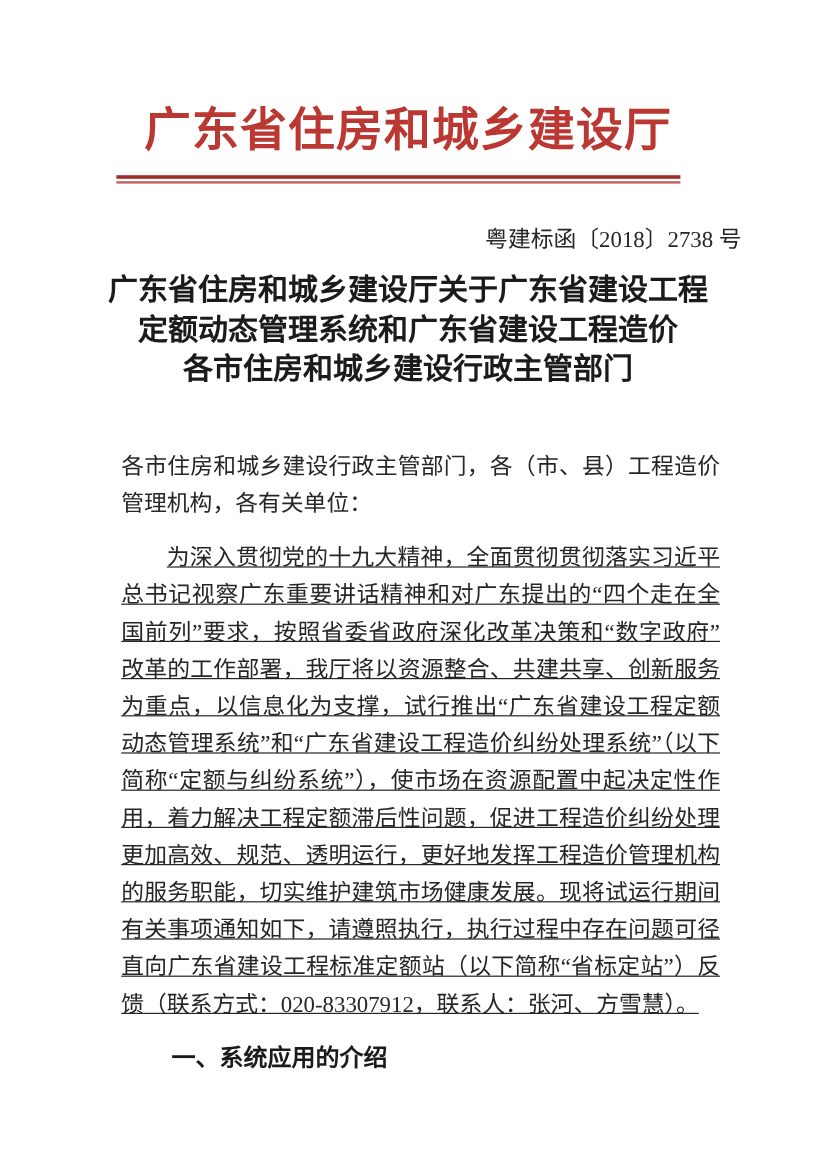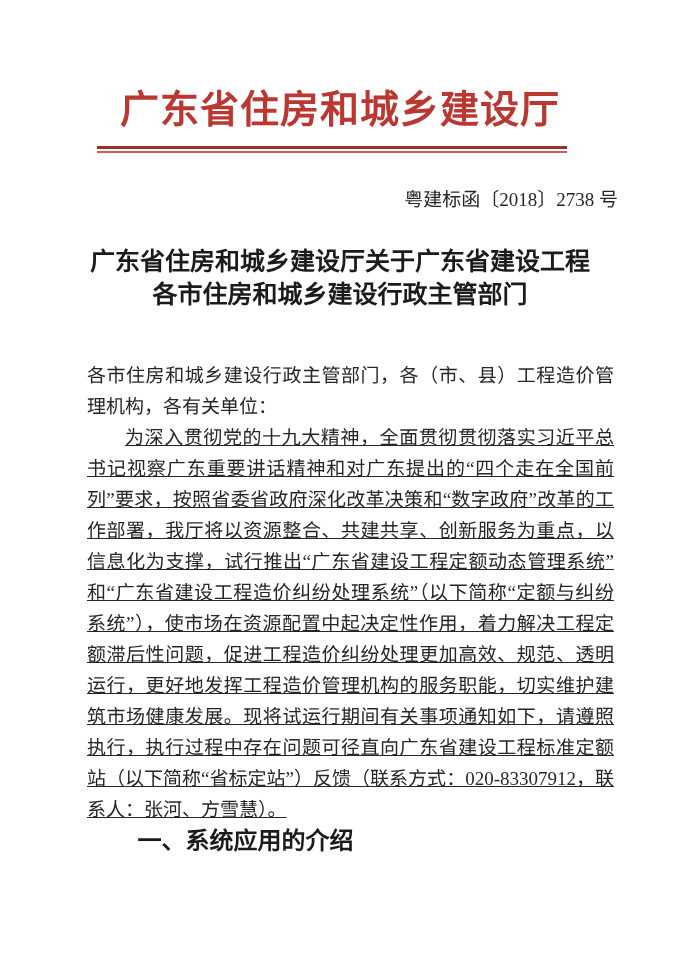--- a/index.html
+++ b/index.html
@@ -50,58 +50,58 @@
   .notice-title{
     position:absolute;
     top:226px;left:50px;
     width:580px;
     text-align:center;
     font-family:"Liberation Sans",sans-serif;
     font-weight:700;
     font-size:25px;
     line-height:33px;
     color:var(--ink-strong);
-    margin-top:19px;
   }
   .doc-body{
     position:absolute;
     top:360px;left:87px;
     width:527px;
     font-family:"Liberation Serif",serif;
     font-size:19px;
     line-height:31px;
     color:var(--ink);
     text-align:justify;
     text-justify:inter-ideograph;
   }
-  .doc-body p{margin:0;}
+  .doc-body p{margin:14px;}
   .doc-body p.indent{text-indent:2em;text-decoration:underline;}
   .section-heading{
     margin-top:13px;
     text-indent:2.1em;
     font-family:"Liberation Sans",sans-serif;
     font-weight:700;
-    font-size:24px;
+    font-size:20px;
     color:var(--ink-strong);
     text-align:left;
   }
 </style>
 </head>
 <body>
 
 <div class="page">
 
   <div class="letterhead-title">广东省住房和城乡建设厅</div>
 
   <div class="letterhead-rule"></div>
 
   <div class="doc-number">粤建标函〔2018〕2738 号</div>
 
   <div class="notice-title">
     <div>广东省住房和城乡建设厅关于广东省建设工程</div>
+    <div>定额动态管理系统和广东省建设工程造价</div>
     <div>各市住房和城乡建设行政主管部门</div>
   </div>
 
   <div class="doc-body">
     <p>各市住房和城乡建设行政主管部门，各（市、县）工程造价管理机构，各有关单位：</p>
     <p class="indent">为深入贯彻党的十九大精神，全面贯彻贯彻落实习近平总书记视察广东重要讲话精神和对广东提出的“四个走在全国前列”要求，按照省委省政府深化改革决策和“数字政府”改革的工作部署，我厅将以资源整合、共建共享、创新服务为重点，以信息化为支撑，试行推出“广东省建设工程定额动态管理系统”和“广东省建设工程造价纠纷处理系统”（以下简称“定额与纠纷系统”），使市场在资源配置中起决定性作用，着力解决工程定额滞后性问题，促进工程造价纠纷处理更加高效、规范、透明运行，更好地发挥工程造价管理机构的服务职能，切实维护建筑市场健康发展。现将试运行期间有关事项通知如下，请遵照执行，执行过程中存在问题可径直向广东省建设工程标准定额站（以下简称“省标定站”）反馈（联系方式：020-83307912，联系人：张河、方雪慧）。</p>
     <p class="section-heading">一、系统应用的介绍</p>
   </div>
 
 </div>

